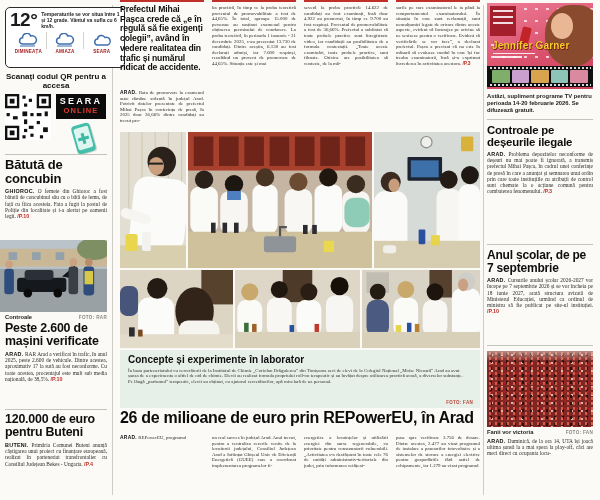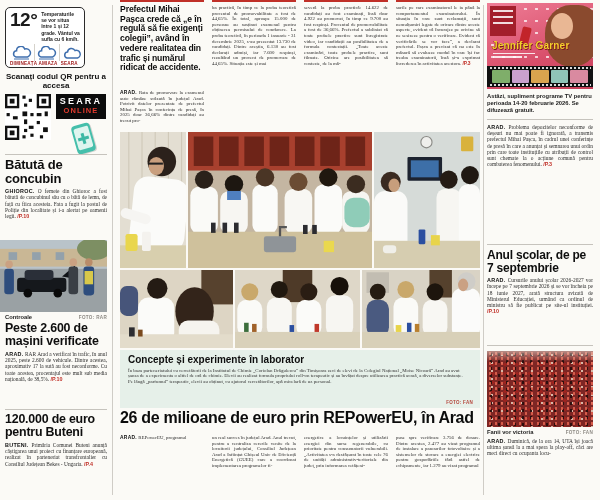--- a/index.html
+++ b/index.html
@@ -23,21 +23,21 @@
   .serif { font-family:"Liberation Serif", serif; color:#2c2c2c; text-align:justify; }
   .rail-body { font-size:5.4px; line-height:6.2px; }
   .col-body  { font-size:4.9px; line-height:5.6px; }
   .kicker { font-family:"Liberation Sans",sans-serif; font-weight:700; color:#111; letter-spacing:.3px; }
   .pref { font-family:"Liberation Sans",sans-serif; font-weight:700; color:#c03028; }
   .capline { position:absolute; display:flex; justify-content:space-between; align-items:baseline; }
   .capname { font-size:5.8px; font-weight:700; color:#1d1d1d; }
   .credit { font-size:4.6px; font-weight:700; color:#8d8a84; letter-spacing:.3px; }
 
   
-  .weather { position:absolute; left:5px; top:7px; width:80px; height:61px;
+  .weather { position:absolute; left:5px; top:7px; width:120px; height:61px;
              border:1.6px solid #2b2b2b; border-radius:5px; background:#fff; padding:3px 4px 2px; }
   .w-top { display:flex; gap:4px; align-items:flex-start; }
   .w-temp { font-size:19px; font-weight:800; letter-spacing:-0.5px; line-height:18px; }
   .w-desc { font-size:5px; line-height:6.2px; font-weight:700; color:#222; flex:1; }
   .w-icons { display:flex; margin-top:2px; height:17px; }
   .w-cell { flex:1; display:flex; align-items:center; justify-content:center; border-left:1px solid #d5d2cb; }
   .w-cell:first-child { border-left:none; }
   .w-labels { display:flex; }
   .w-label { flex:1; text-align:center; font-size:4.6px; font-weight:800; color:#a32020; letter-spacing:.2px; }
 
@@ -468,20 +468,21 @@
       <div class="frame" style="background:#8fc4b8"></div>
       <div class="frame" style="background:#d98aa0"></div>
       <div class="sprocket" style="bottom:1px"></div>
     </div>
   </div>
   <p class="tv-caption">Astăzi, supliment programe TV pentru perioada 14-20 februarie 2026. Se difuzează gratuit.</p>
 
   <div class="hrule" style="left:487px;top:119px;width:106px"></div>
 
   <section class="rail-sec" style="left:487px;top:124px">
+    <h2 class="hl h115">Controale pe deșeurile ilegale</h2>
     <p class="serif rail-body"><span class="kicker">ARAD.</span> <span>Problema depozitelor neconforme de deșeuri nu mai poate fi ignorată, a transmis prefectul Mihai Pașca, în cadrul unei conferințe de presă în care a anunțat și semnarea unui ordin prin care toate instituțiile cu atribuții de control sunt chemate la o acțiune comună pentru combaterea fenomenului.</span> <span class="pref">/P.3</span></p>
   </section>
 
   <div class="hrule" style="left:487px;top:244px;width:106px"></div>
 
   <section class="rail-sec" style="left:487px;top:249px">
     <h2 class="hl h12">Anul școlar, de pe 7 septembrie</h2>
     <p class="serif rail-body"><span class="kicker">ARAD.</span> <span>Cursurile anului școlar 2026-2027 vor începe pe 7 septembrie 2026 și se vor încheia pe 18 iunie 2027, arată structura avizată de Ministerul Educației, urmând ca ordinul de ministru să fie publicat pe site-ul instituției.</span> <span class="pref">/P.10</span></p>
   </section>
 

